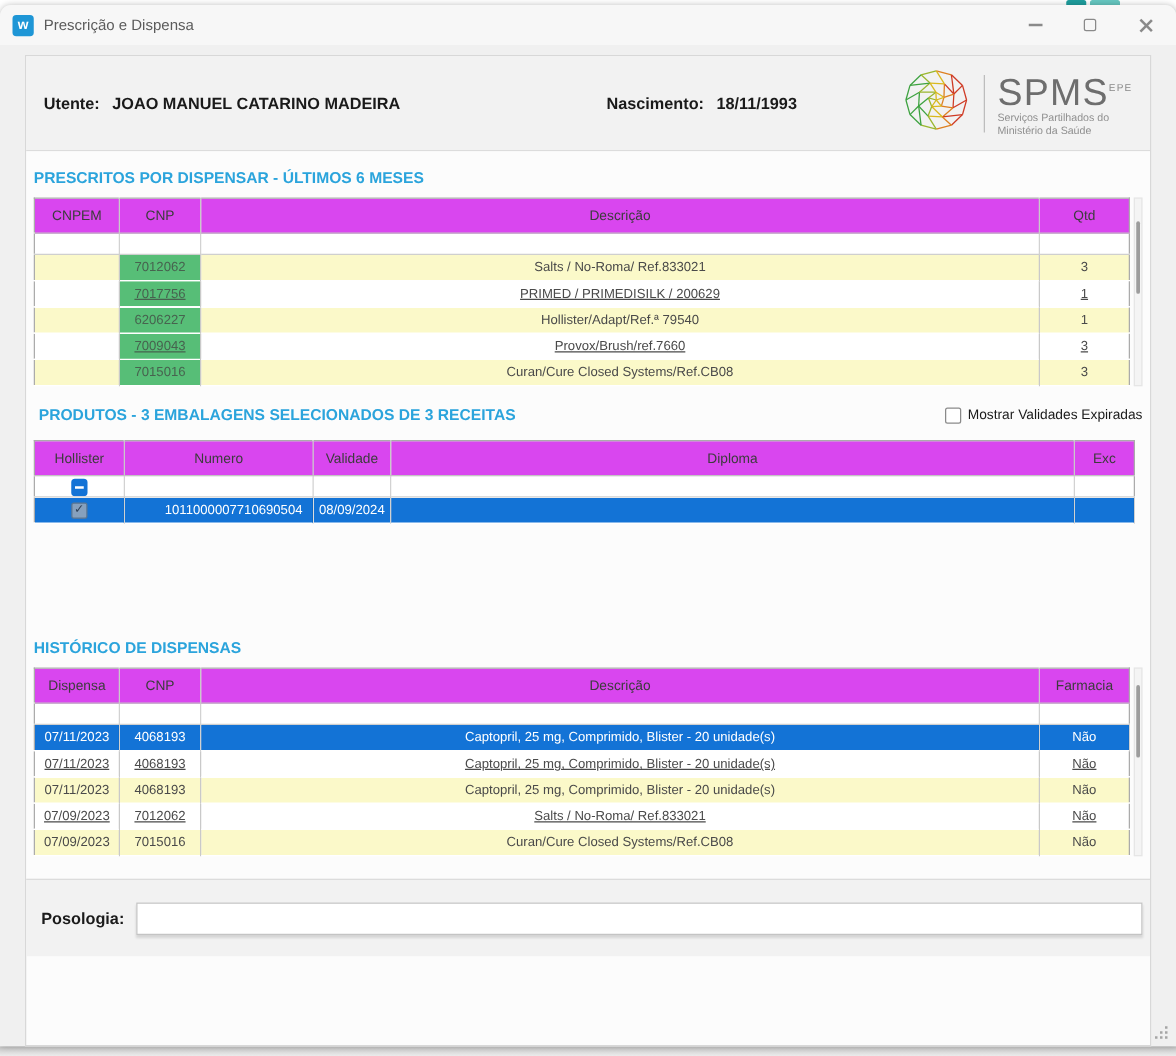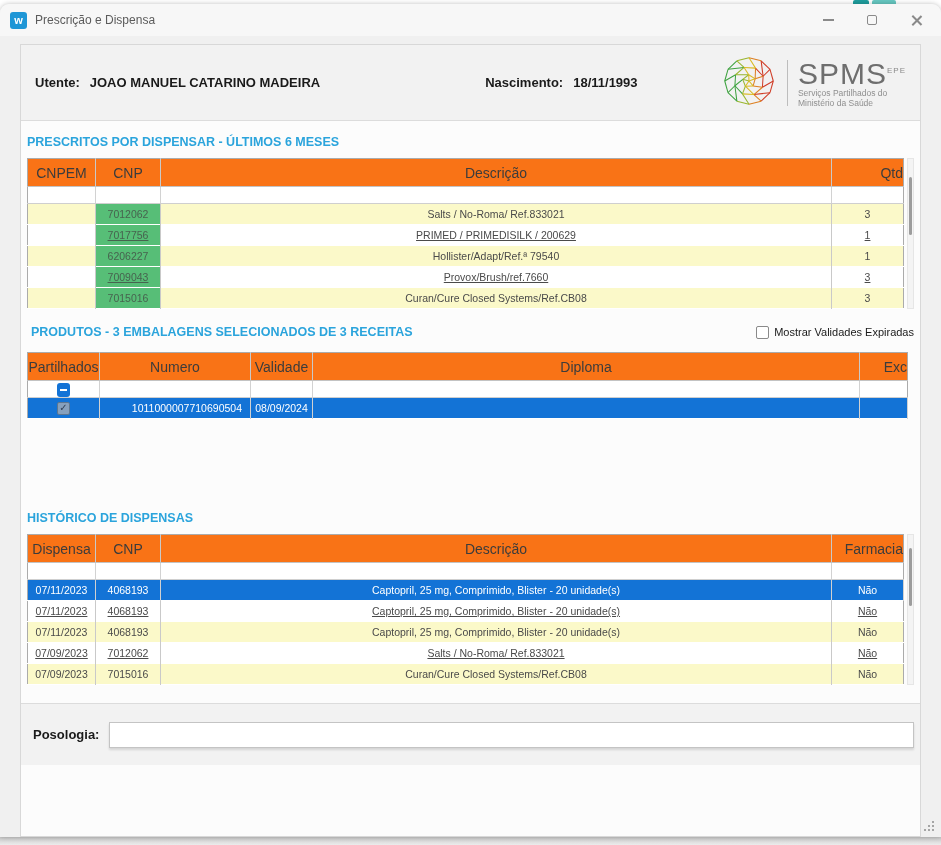--- a/index.html
+++ b/index.html
@@ -50,23 +50,23 @@
   .panel-main { height:582px; background:#fcfcfc; padding:0 6px; overflow:hidden; }
   .sec-title { font-size:12.5px; font-weight:bold; color:#2ba4dc; margin:14px 0 9px 0; }
   .sec2-head { display:flex; align-items:center; margin:12px 0 9px 0; }
   .chk-wrap { margin-left:auto; display:flex; align-items:center; gap:5px; }
   .chk-box { width:13px; height:13px; background:#fff; border:1px solid #8a8a8a; border-radius:2px; }
   .chk-label { font-size:11px; color:#1a1a1a; }
 
   .table-flex { display:flex; align-items:stretch; }
   table { border-collapse:collapse; table-layout:fixed; width:881px; background:#fff;
           border:1px solid #ababab; font-size:10.5px; color:#4a4a4a; }
-  th { height:28px; font-weight:normal; color:#3c3c3c; font-size:14px; background:#f97316;
+  th { height:28px; font-weight:normal; color:#3c3c3c; font-size:11px; background:#d946ef;
        border-right:1px solid #c9c9c9; border-bottom:1px solid #c3c3c3; text-align:center; }
-  th:last-child { border-right:none;text-align:right; }
+  th:last-child { border-right:none; }
   tr.filter td { height:17px; background:#fff; border-right:1px solid #d2d2d2;
                  border-bottom:1px solid #cfcfcf; }
   tr.filter td:last-child { border-right:none; }
   td { height:21px; text-align:center; border-right:1px solid #c9c9c9; overflow:hidden;
        white-space:nowrap; }
   td:last-child { border-right:none; }
   tr.data { border-bottom:1px solid #ffffff; }
   tr.yellow td { background:#fbf9c9; }
   tr.white td  { background:#ffffff;text-decoration:underline; }
   td.cnp-green { background:#57be77 !important; color:#47634f; }
@@ -286,21 +286,21 @@
           <table>
             <colgroup>
                 <col class="w-sel">
                 <col class="w-num">
                 <col class="w-val">
                 <col>
                 <col class="w-exc">
               </colgroup>
             <tbody>
                 <tr>
-              <th>Partilhados</th>
+              <th>Hollister</th>
               <th>Numero</th>
               <th>Validade</th>
               <th>Diploma</th>
               <th>Exc</th>
             </tr>
             <tr class="filter">
               <td><span class="ind-check">
                       <i></i>
                     </span></td>
               <td></td>

